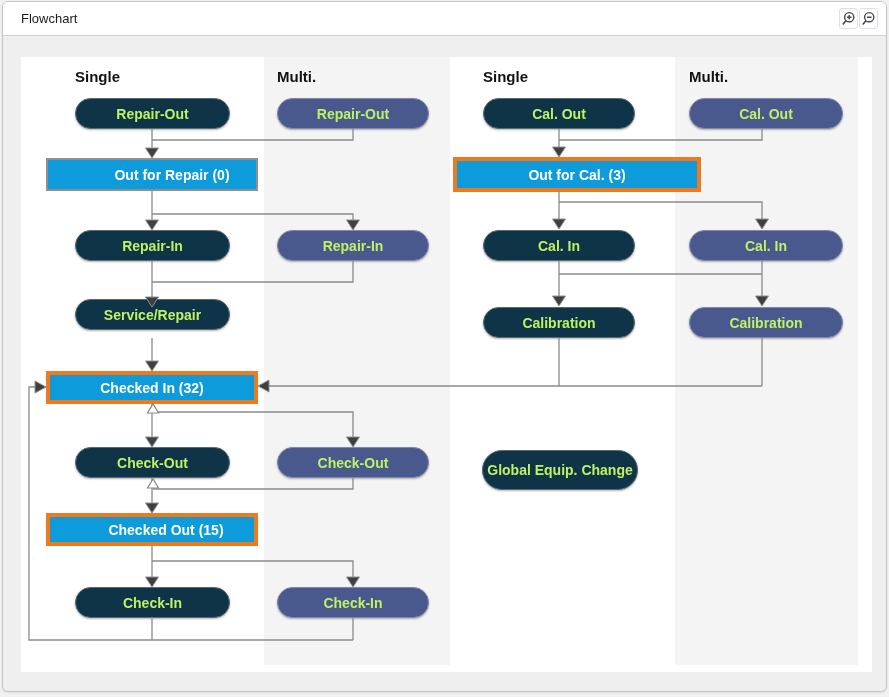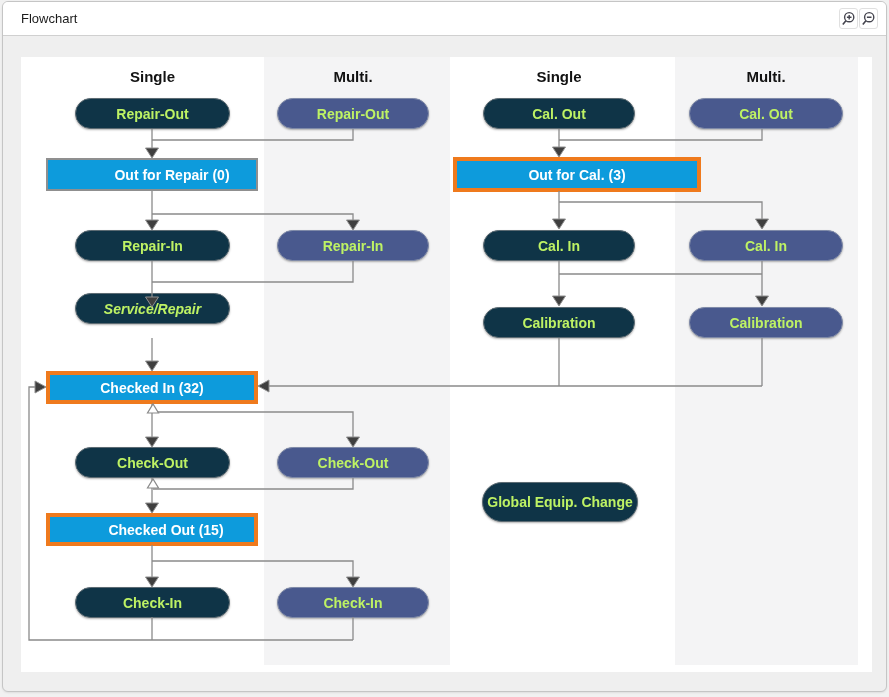--- a/index.html
+++ b/index.html
@@ -11,21 +11,21 @@
             border-bottom:1px solid #d0d0d0;display:flex;align-items:center;justify-content:space-between;
             padding:0 8px 0 18px;box-sizing:border-box;}
   .title{font-size:13px;font-weight:normal;color:#1b1b1b;}
   .zoombtns{display:flex;gap:1px;}
   .zoombtn{width:19px;height:21px;background:#fff;border:1px solid #e0e0e0;border-radius:3px;
            display:flex;align-items:center;justify-content:center;cursor:pointer;padding:0;}
   .canvas{position:absolute;left:18px;top:55px;width:851px;height:615px;background:#ffffff;}
   .stripe{position:absolute;top:0;height:608px;background:#f4f4f5;}
   .stripe.s1{left:243px;width:186px;}
   .stripe.s2{left:654px;width:183px;}
-  .colhead{position:absolute;text-align:center;font-weight:bold;font-size:15px;color:#121212;}
+  .colhead{position:absolute;text-align:left;font-weight:bold;font-size:15px;color:#121212;}
   .pill{position:absolute;height:31px;border-radius:16px;color:#bef264;font-weight:bold;font-size:14px;
         display:flex;align-items:center;justify-content:center;box-sizing:border-box;cursor:pointer;
         box-shadow:0 1px 2px rgba(0,0,0,.3);}
   .pill.dark{background:#0f3447;border:1px solid #5c6b73;}
   .pill.slate{background:#49598e;border:1px solid #7f8aa8;}
   .status{position:absolute;background:#0d9bdc;color:#fff;font-weight:bold;font-size:14px;
           display:flex;align-items:center;justify-content:center;box-sizing:border-box;cursor:pointer;}
   .status.gray{border:2px solid #8f8f8f;}
   .status.hl{border:4px solid #ef7a1d;}
   svg.flowlines{position:absolute;left:0;top:0;pointer-events:none;}
@@ -65,36 +65,36 @@
     <div class="colhead" style="left:72px;top:66px;width:155px;">Single</div>
     <div class="colhead" style="left:274px;top:66px;width:152px;">Multi.</div>
     <div class="colhead" style="left:480px;top:66px;width:152px;">Single</div>
     <div class="colhead" style="left:686px;top:66px;width:154px;">Multi.</div>
 
     <div class="pill dark" style="left:72px;top:96px;width:155px;">Repair-Out</div>
     <div class="pill slate" style="left:274px;top:96px;width:152px;">Repair-Out</div>
     <div class="status gray" style="left:43px;top:156px;width:212px;height:33px;padding-left:40px;">Out for Repair (0)</div>
     <div class="pill dark" style="left:72px;top:228px;width:155px;">Repair-In</div>
     <div class="pill slate" style="left:274px;top:228px;width:152px;">Repair-In</div>
-    <div class="pill dark" style="left:72px;top:291px;width:155px;font-style:italic;">Service/Repair</div>
+    <div class="pill dark" style="left:72px;top:297px;width:155px;">Service/Repair</div>
     <div class="status hl" style="left:43px;top:369px;width:212px;height:33px;">Checked In (32)</div>
     <div class="pill dark" style="left:72px;top:445px;width:155px;">Check-Out</div>
     <div class="pill slate" style="left:274px;top:445px;width:152px;">Check-Out</div>
     <div class="status hl" style="left:43px;top:511px;width:212px;height:33px;padding-left:28px;">Checked Out (15)</div>
     <div class="pill dark" style="left:72px;top:585px;width:155px;">Check-In</div>
     <div class="pill slate" style="left:274px;top:585px;width:152px;">Check-In</div>
 
     <div class="pill dark" style="left:480px;top:96px;width:152px;">Cal. Out</div>
     <div class="pill slate" style="left:686px;top:96px;width:154px;">Cal. Out</div>
     <div class="status hl" style="left:450px;top:155px;width:248px;height:35px;">Out for Cal. (3)</div>
     <div class="pill dark" style="left:480px;top:228px;width:152px;">Cal. In</div>
     <div class="pill slate" style="left:686px;top:228px;width:154px;">Cal. In</div>
     <div class="pill dark" style="left:480px;top:305px;width:152px;">Calibration</div>
     <div class="pill slate" style="left:686px;top:305px;width:154px;">Calibration</div>
-    <div class="pill dark" style="left:479px;top:448px;width:156px;height:40px;border-radius:20px;margin-top:32px;">Global Equip. Change</div>
+    <div class="pill dark" style="left:479px;top:448px;width:156px;height:40px;border-radius:20px;">Global Equip. Change</div>
 
     <svg class="flowlines" width="883" height="689" viewBox="0 0 883 689">
       <g stroke="#8a8a8a" stroke-width="1.3" fill="none">
 
         <path d="M149,127 V147"></path>
         <path d="M350,127 V138 H149"></path>
         <path d="M149,189 V212 H350 V218 M149,212 V218"></path>
         <path d="M149,259 V295"></path>
         <path d="M350,259 V280 H149"></path>
         <path d="M149,336 V359"></path>

